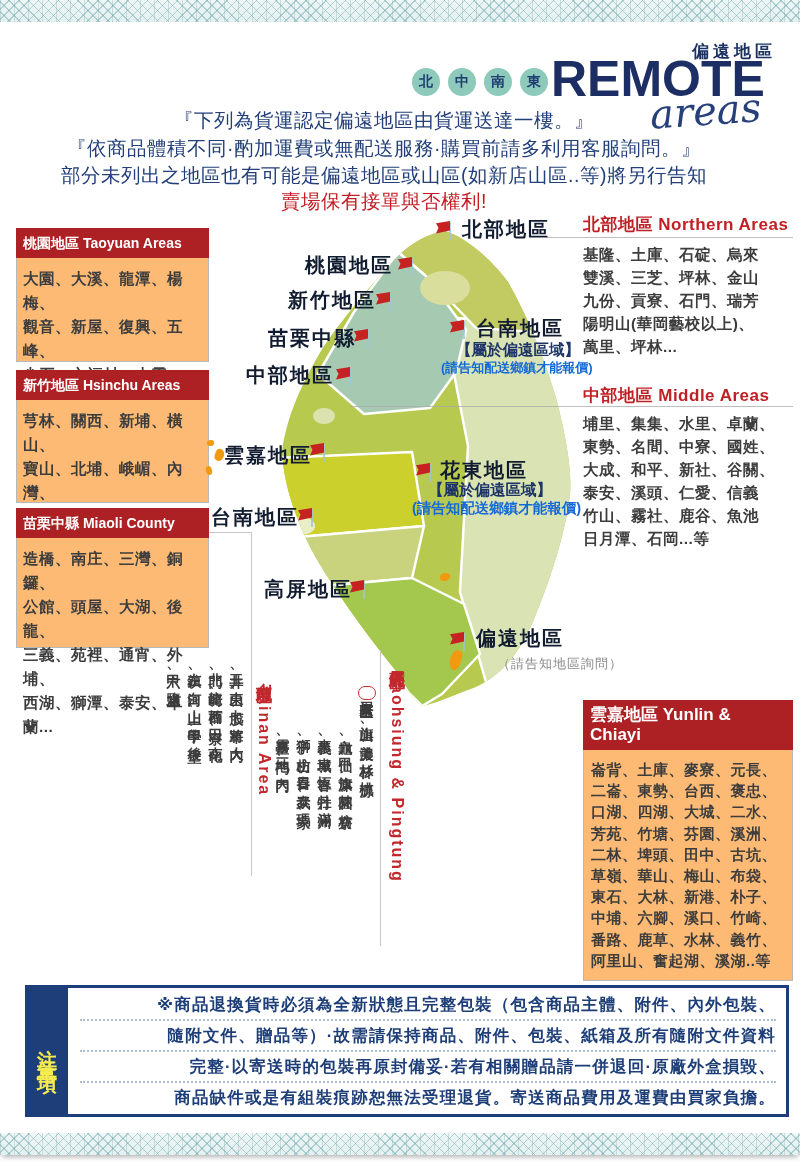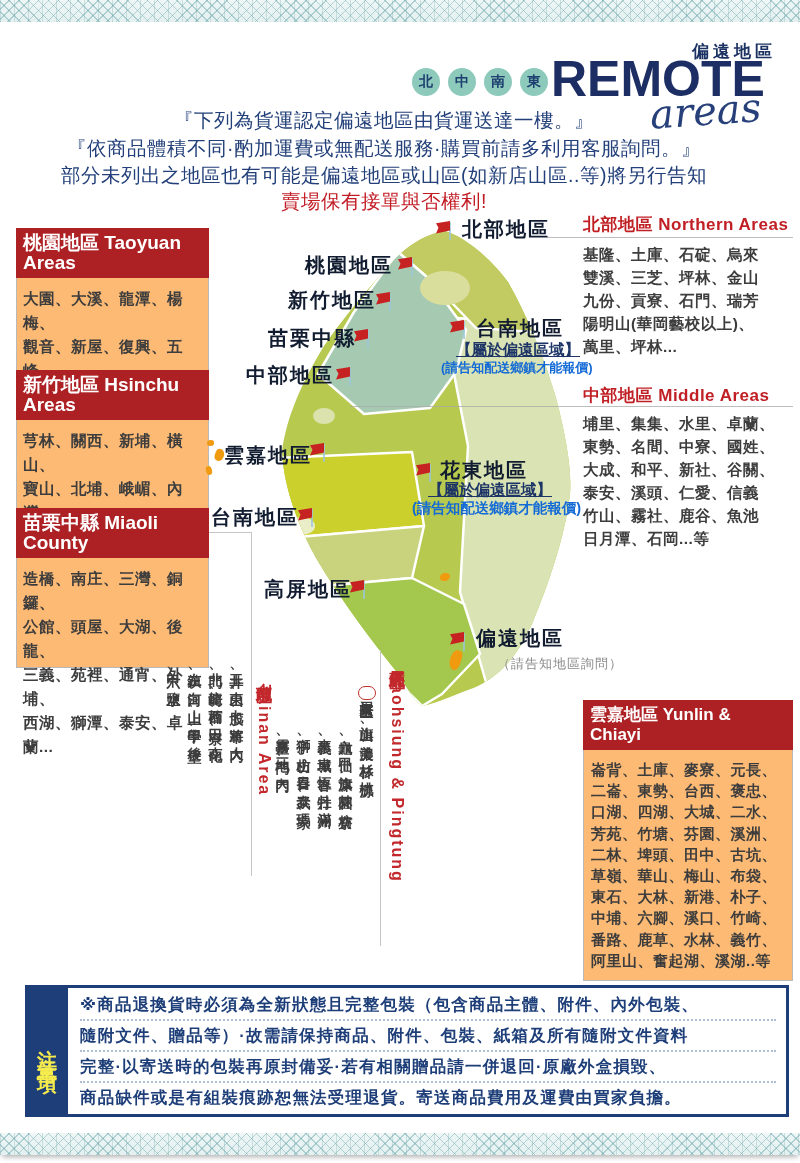--- a/index.html
+++ b/index.html
@@ -21,51 +21,51 @@
   .badge{width:28px;height:28px;border-radius:50%;background:#8ecabb;color:#1d3e6e;
          font-weight:bold;font-size:14px;display:flex;align-items:center;justify-content:center;}
   .logo-main{top:50px;left:551px;color:#1c2e63;font-weight:800;font-size:50px;letter-spacing:0px;}
   .logo-sub{top:88px;left:650px;color:#27407a;font-size:40px;font-style:italic;
             font-family:"DejaVu Serif","Liberation Serif",serif;transform:rotate(-4deg);}
   
   .intro{left:0;width:768px;text-align:center;color:#23407a;font-weight:normal;font-size:19.5px;letter-spacing:.5px;}
   .intro.red{color:#c21c25;}
   
   .rbox{left:16px;width:193px;}
-  .rbox .hd{background:#ad2124;color:#fff;font-weight:bold;font-size:19px;
+  .rbox .hd{background:#ad2124;color:#fff;font-weight:bold;font-size:14px;
             padding:5px 7px;line-height:20px;}
   .rbox .bd{border:1px solid #b9b9b9;border-top:none;background:#fdba74;color:#3d3d3d;
             font-weight:bold;font-size:15.5px;line-height:24px;padding:9px 6px;letter-spacing:.5px;}
   
   .ptitle{color:#c01f24;font-weight:bold;font-size:17px;letter-spacing:.5px;}
   .pline{height:0;border-bottom:1.5px solid #a8a8a8;opacity:.75;z-index:3;}
   .pbody{color:#3d3d3d;font-weight:bold;font-size:15.5px;line-height:23px;letter-spacing:.5px;}
   
   .maplbl{font-family:"Liberation Serif","DejaVu Serif",serif;font-weight:bold;font-size:20px;
           letter-spacing:2px;color:#121c30;z-index:4;white-space:nowrap;}
-  .note-navy{font-weight:bold;font-size:15.5px;color:#1d3566;z-index:4;white-space:nowrap;text-decoration:underline;}
+  .note-navy{font-weight:bold;font-size:15.5px;color:#1d3566;z-index:4;white-space:nowrap;}
   .note-blue{font-weight:bold;color:#156bd6;z-index:4;white-space:nowrap;}
   .note-gray{font-size:13px;color:#8a8a8a;z-index:4;white-space:nowrap;letter-spacing:1px;}
   .flag{z-index:5;width:20px;height:22px;}
   .vline{width:0;border-left:1px solid #c6c6c6;z-index:2;}
   .hline{height:0;border-top:1px solid #c6c6c6;z-index:2;}
   
   .vcols{writing-mode:vertical-rl;color:#3c3c3c;font-weight:bold;font-size:14px;
          letter-spacing:1.5px;line-height:21px;z-index:4;}
   .vcols .vcol{margin:0;}
   .vtitle{writing-mode:vertical-rl;color:#c2282c;font-weight:bold;font-size:16px;
           letter-spacing:2px;z-index:4;white-space:nowrap;}
   .circled{border:1.5px solid #c2322c;border-radius:16px;padding:3px 0;}
   
   .notice{left:25px;top:985px;width:758px;height:126px;border:3px solid #1d3e78;
           background:#fff;display:flex;}
   .notice-tab{width:40px;background:#1d3e78;display:flex;align-items:center;justify-content:center;}
   .notice-tab span{writing-mode:vertical-rl;color:#f6ec4d;font-weight:bold;font-size:20px;
                    letter-spacing:9px;}
-  .notice-body{flex:1;padding:2px 10px 12px 12px;}
+  .notice-body{flex:1;padding:2px 10px 12px 12px;text-align:right;}
   .notice-line{color:#1d3e78;font-weight:bold;font-size:16.5px;letter-spacing:1.2px;
                line-height:29px;border-bottom:2px dotted #aebed4;white-space:nowrap;}
   .notice-line.last{border-bottom:none;}
   
   .islet{position:absolute;z-index:1;}
 </style>
 </head>
 <body>
 
 <div class="band band-top"></div>

